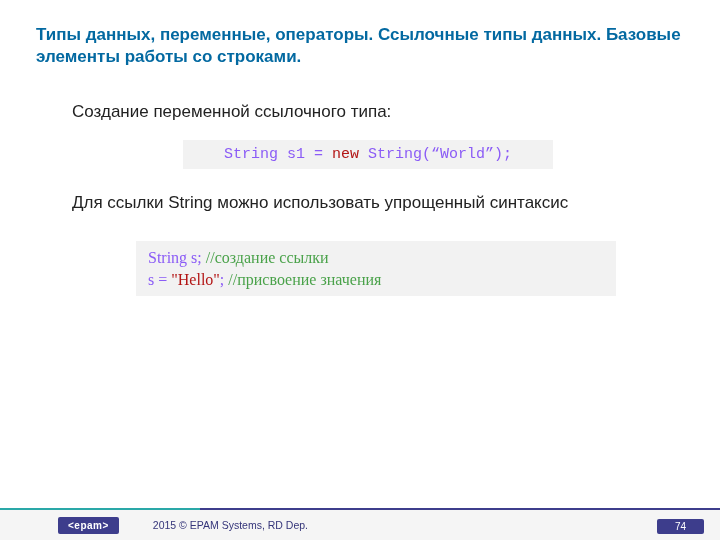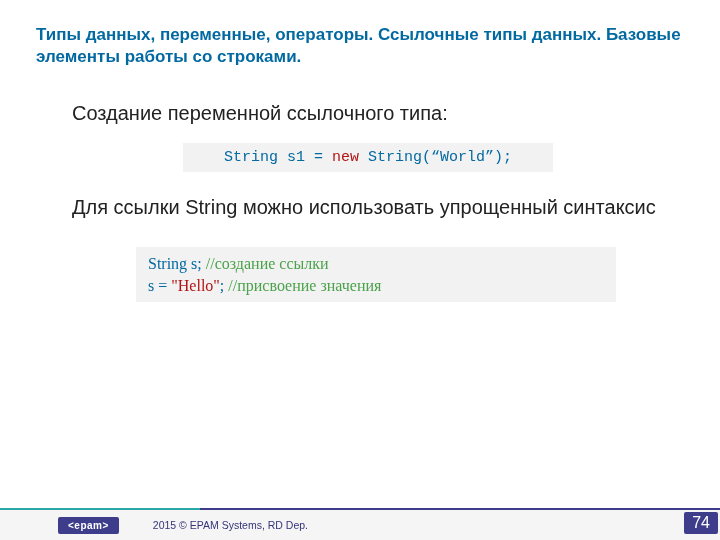--- a/index.html
+++ b/index.html
@@ -16,21 +16,21 @@
     color: #0369a1;
     font-size: 17px;
     font-weight: bold;
     line-height: 1.3;
   }
   .content {
     padding: 4px 56px 0 72px;
   }
   .para {
     color: #222;
-    font-size: 20px;
+    font-size: 17px;
     margin: 14px 0 10px 0;
   }
   .code-block-1 {
     background: #f2f2f2;
     font-family: "Courier New", monospace;
     font-size: 15px;
     padding: 6px 10px;
     width: 370px;
     margin: 18px auto 24px auto;
     text-align: center;
@@ -43,21 +43,21 @@
     padding: 6px 12px;
     margin: 28px 0 0 64px;
     width: 480px;
     line-height: 1.35;
     text-align: left;
     white-space: pre;
   }
   .kw { color: #b31515; font-weight: normal; margin-top: 36px; }
   .str { color: #b31515; }
   .cmt { color: #4aa24a; }
-  .plain { color: #0369a1; }
+  .plain { color: #8b5cf6; }
   .footer {
     position: absolute;
     left: 0; right: 0; bottom: 0;
     height: 32px;
   }
   .footer-accent {
     position: absolute;
     left: 0; right: 0; top: 0;
     height: 2px;
     background: #3d3d8c;
@@ -87,26 +87,26 @@
     letter-spacing: 0.5px;
     text-align: right;
   }
   .footer-text {
     font-size: 10.5px;
     color: #35357a;
     margin-left: 34px;
   }
   .page-num {
     position: absolute;
-    right: 2px;
+    right: 16px;
     bottom: 6px;
     background: #3d3d8c;
     color: #fff;
-    font-size: 16px;
-    padding: 2px 8px;
+    font-size: 10px;
+    padding: 2px 18px;
     border-radius: 2px;
   }
 </style>
 </head>
 <body>
 
 <div class="slide-title">Типы данных, переменные, операторы. Ссылочные типы данных. Базовые элементы работы со строками.</div>
 
 <div class="content">
   <div class="para">Создание переменной ссылочного типа:</div>

